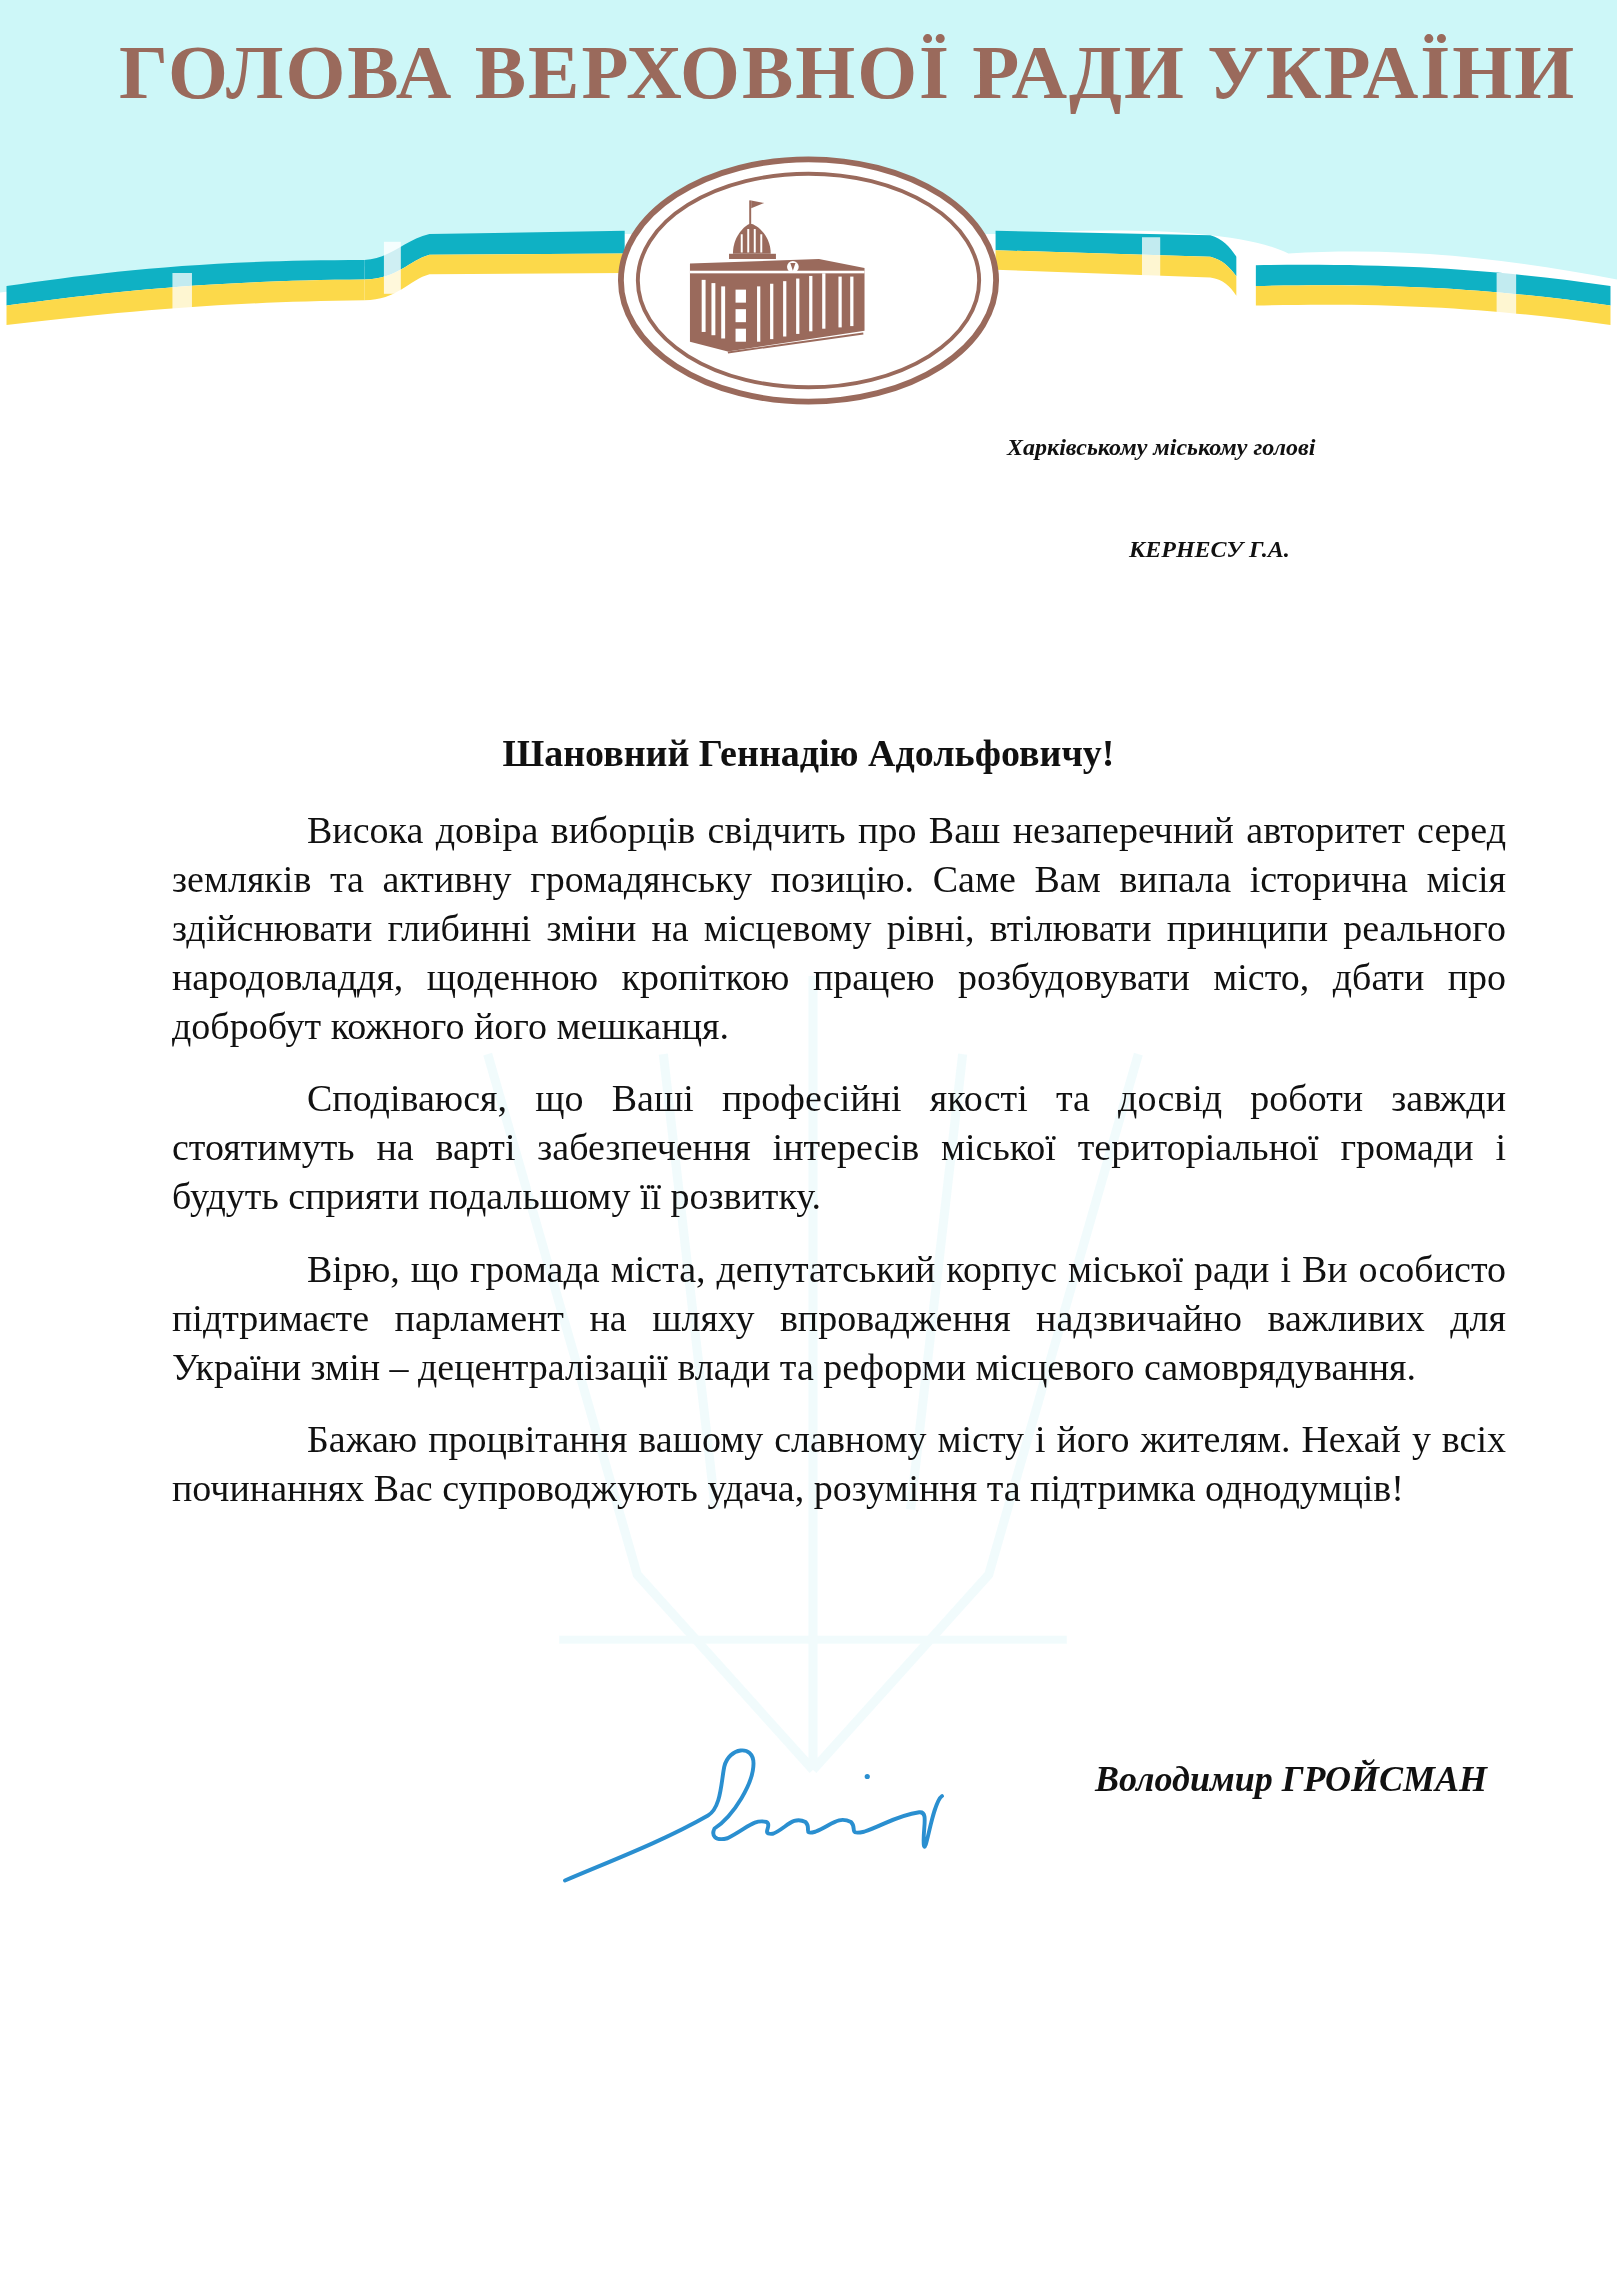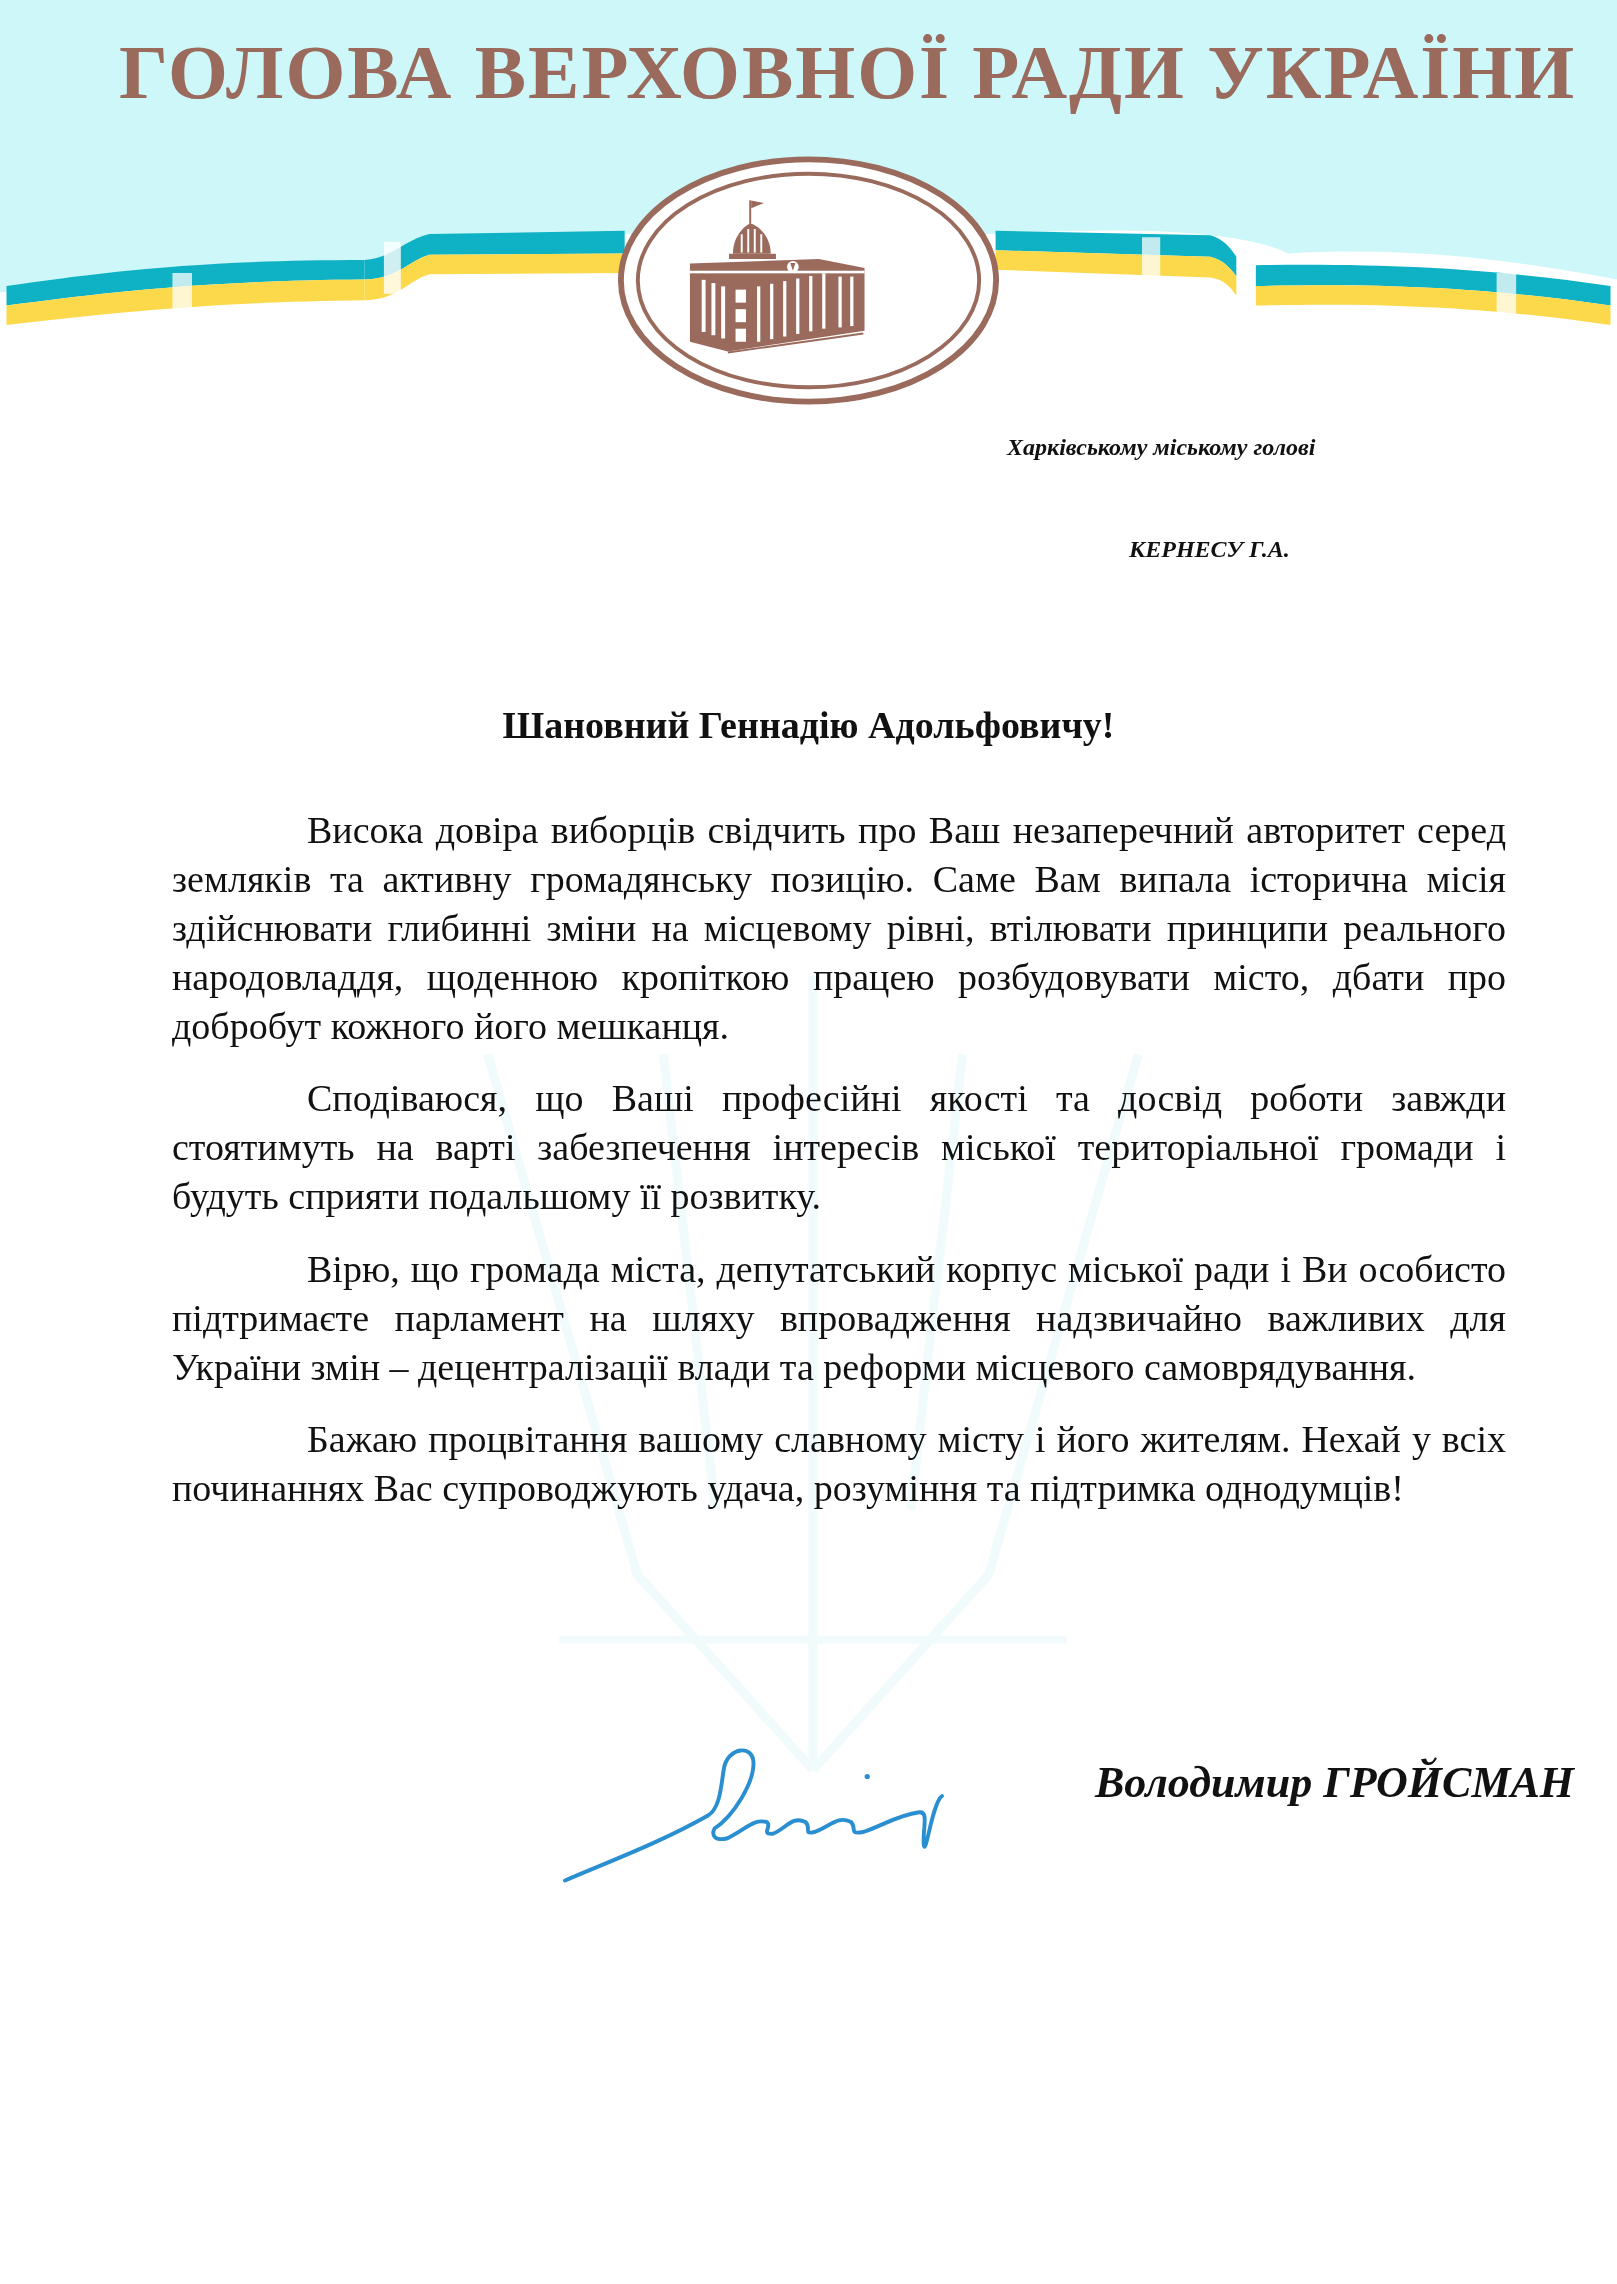--- a/index.html
+++ b/index.html
@@ -19,35 +19,35 @@
     
     .addressee-line {
       position: absolute; font-weight: bold; font-style: italic; font-size: 24px; line-height: 1;
       white-space: nowrap;
     }
     .addressee-role { left: 1007px; top: 435px; }
     .addressee-name { left: 1129px; top: 537px; }
 
     
     .salutation {
-      position: absolute; left: 0; top: 706px; width: 1617px; text-align: center;
+      position: absolute; left: 0; top: 734px; width: 1617px; text-align: center;
       font-weight: bold; font-size: 38px; margin: 0; line-height: 1;
     }
     .letter-body { position: absolute; left: 172px; top: 806px; width: 1334px; }
     .letter-body p {
       margin: 0 0 23.4px 0; font-size: 38px; line-height: 49px; text-align: justify;
       text-indent: 135px;
     }
     .letter-body p.single { text-align-last: left; }
 
     
     .signature { position: absolute; left: 558px; top: 1731px; width: 456px; height: 156px; }
     .signer-name {
       position: absolute; left: 1095px; top: 1761px; font-weight: bold; font-style: italic;
-      font-size: 44px; line-height: 1; white-space: nowrap;
+      font-size: 36px; line-height: 1; white-space: nowrap;
     }
 
     
     .watermark { position: absolute; left: 390px; top: 924px; width: 846px; height: 976px; opacity: 0.12; }
   </style>
 </head>
 <body>
 
 <div class="letterhead">
   <svg class="band" viewBox="0 0 2485 640" preserveAspectRatio="none">

